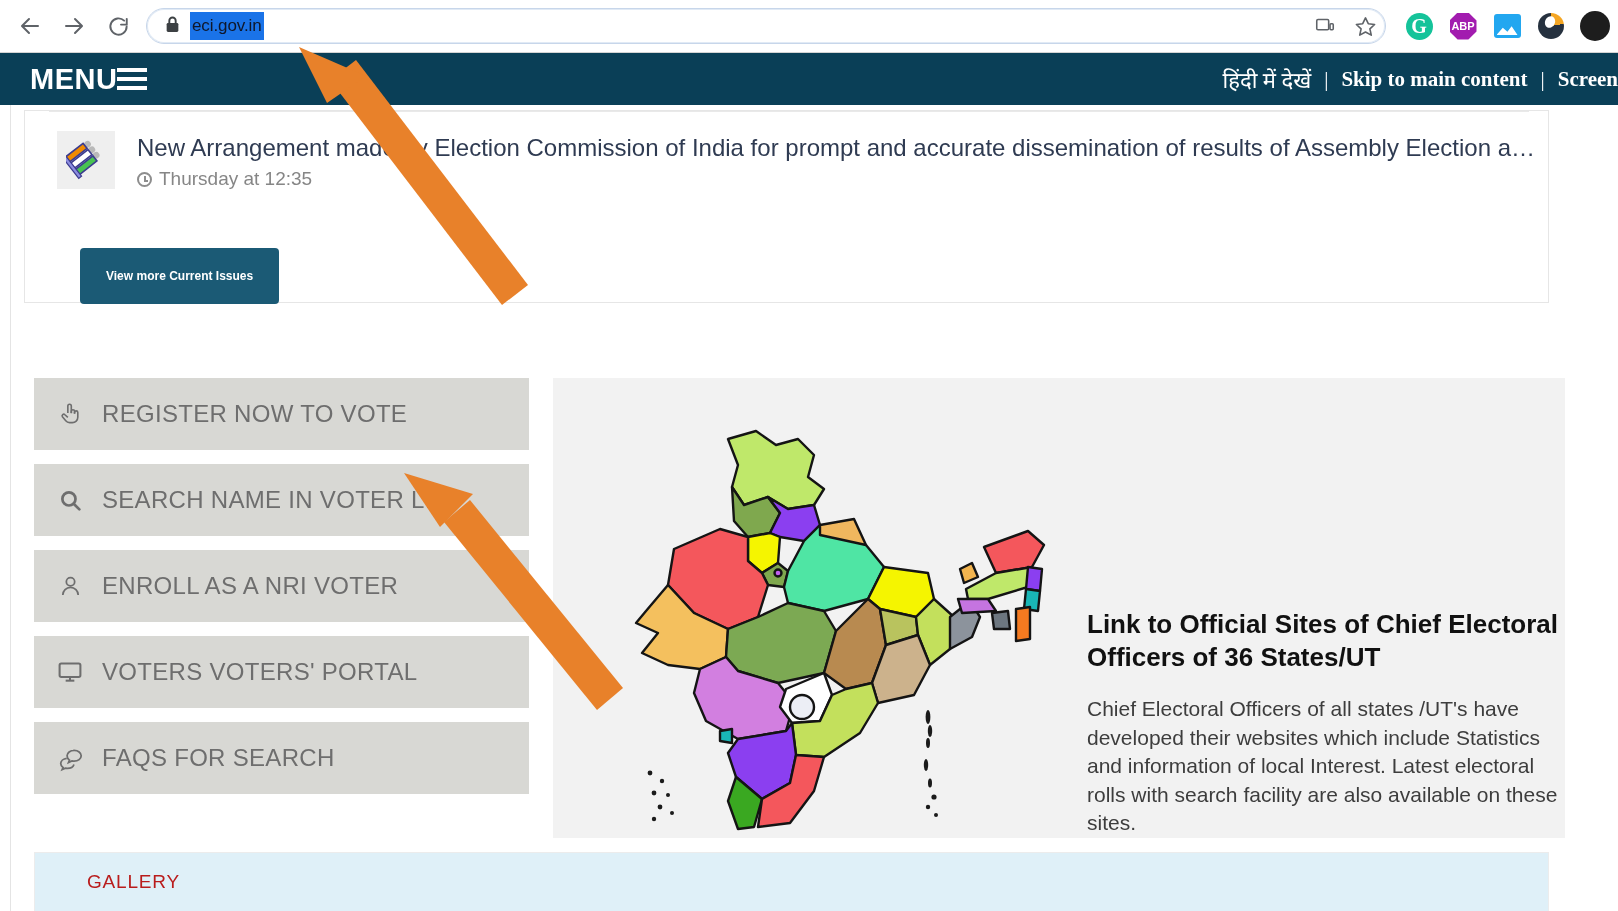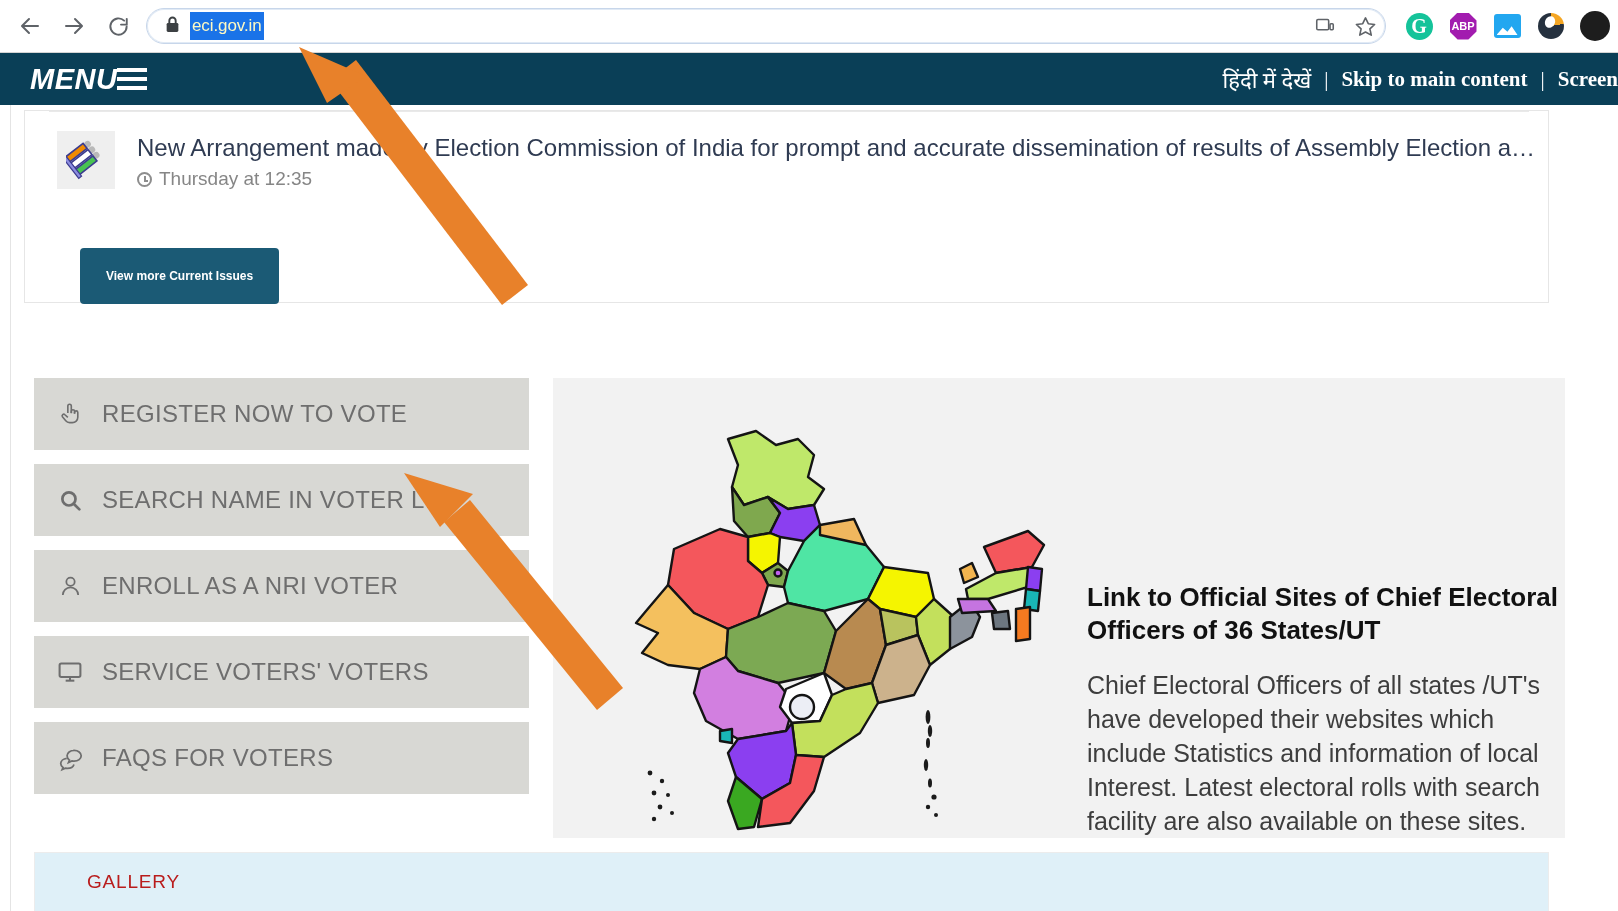--- a/index.html
+++ b/index.html
@@ -33,21 +33,21 @@
     border: 1px solid #c7d6ea;
     border-radius: 18px;
     background: #fff;
     display: flex; align-items: center;
     box-shadow: 0 0 0 1px rgba(120,160,210,0.22) inset;
     min-width: 0;
   }
   #lock-icon { margin: 0 10px 0 18px; flex: none; color: #3c4043; }
   #url-text {
     font-size: 17px;
-    color: #fef9c3;
+    color: #0f172a;
     background: #1a73e8;
     padding: 4px 2px;
     letter-spacing: -0.1px;
     white-space: nowrap;
   }
   #omnibox-right { margin-left: auto; display: flex; align-items: center; }
   .omni-icon { width: 40px; height: 36px; display: flex; align-items: center; justify-content: center; color: #5f6368; }
   #ext-icons { display: flex; align-items: center; gap: 2px; padding-right: 2px; flex: none; }
   .ext { width: 42px; height: 42px; display: flex; align-items: center; justify-content: center; flex: none; }
 
@@ -102,21 +102,20 @@
   
   #site-nav {
     position: absolute; top: 0; left: 0;
     width: 1618px; height: 52px;
     background: #0a3f57;
     display: flex; align-items: center;
   }
   #menu-block {
     display: flex; align-items: center; gap: 0;
     margin-left: 30px;
-    font-style: italic;
   }
   #menu-label {
     color: #ffffff; font-size: 29px; font-weight: bold;
     letter-spacing: 0.5px;
   }
   #hamburger { display: flex; flex-direction: column; gap: 5px; }
   #hamburger span { display:block; width: 30px; height: 4px; background: #fff; }
 
   #nav-right {
     margin-left: auto;
@@ -218,21 +217,21 @@
     flex: none;
   }
   #ceo-block { margin: 40px 0 0 34px; width: 510px; }
   #ceo-title {
     font-size: 26px; font-weight: bold; color: #111111;
     line-height: 1.25;
     max-width: 495px;
   }
   #ceo-body {
     margin-top: 22px;
-    font-size: 25px; color: #3d3d3d; line-height: 1.36;
+    font-size: 21px; color: #3d3d3d; line-height: 1.36;
     max-width: 500px;
   }
   #state-select {
     margin-top: 30px;
     width: 400px; height: 52px;
     background: #fbfbfb;
     border: 1px solid #c6c6c6; border-radius: 3px;
     display: flex; align-items: center;
     padding: 0 14px;
     cursor: pointer;
@@ -417,31 +416,31 @@
         </div>
 
         <div class="ql-item">
           <span class="ql-icon">
             <svg width="26" height="26" viewBox="0 0 24 24" fill="none" stroke="currentColor" stroke-width="1.9">
                 <rect x="2.4" y="4.2" width="19.2" height="12.4" rx="1.6"></rect>
                 <line x1="8" y1="20" x2="16" y2="20"></line>
                 <line x1="12" y1="16.6" x2="12" y2="20"></line>
               </svg>
           </span>
-          <span class="ql-label">SERVICE VOTERS' VOTERS</span>
+          <span class="ql-label">VOTERS VOTERS' PORTAL</span>
         </div>
 
         <div class="ql-item">
           <span class="ql-icon">
             <svg width="27" height="27" viewBox="0 0 26 24" fill="none" stroke="currentColor" stroke-width="1.7">
               <path d="M16.5 4.2c3.8 0 6.8 2.3 6.8 5.2s-3 5.2-6.8 5.2a9.6 9.6 0 0 1-2.1-.23l-3.3 1.5.9-2.3c-1.4-.95-2.3-2.4-2.3-4.1 0-2.9 3-5.2 6.8-5.2z"></path>
               <path d="M9.4 11.9c-3.3.35-5.8 2.45-5.8 5 0 1.5.85 2.85 2.2 3.75l-.85 2.1 3.1-1.4c.6.1 1.25.17 1.9.17 3.1 0 5.7-1.6 6.4-3.75"></path>
             </svg>
           </span>
-          <span class="ql-label">FAQS FOR VOTERS</span>
+          <span class="ql-label">FAQS FOR SEARCH</span>
         </div>
       </div>
 
       <div id="map-panel">
         <div id="map-wrap">
           <svg width="420" height="415" viewBox="0 0 420 415">
             <g stroke="#141414" stroke-width="2.4" stroke-linejoin="round">
 
               <path d="M100 18 L128 10 L148 24 L170 18 L186 34 L180 56 L196 68 L186 84 L160 88 L140 76 L116 84 L104 66 L110 44 Z" fill="#bfe86a"></path>
 

